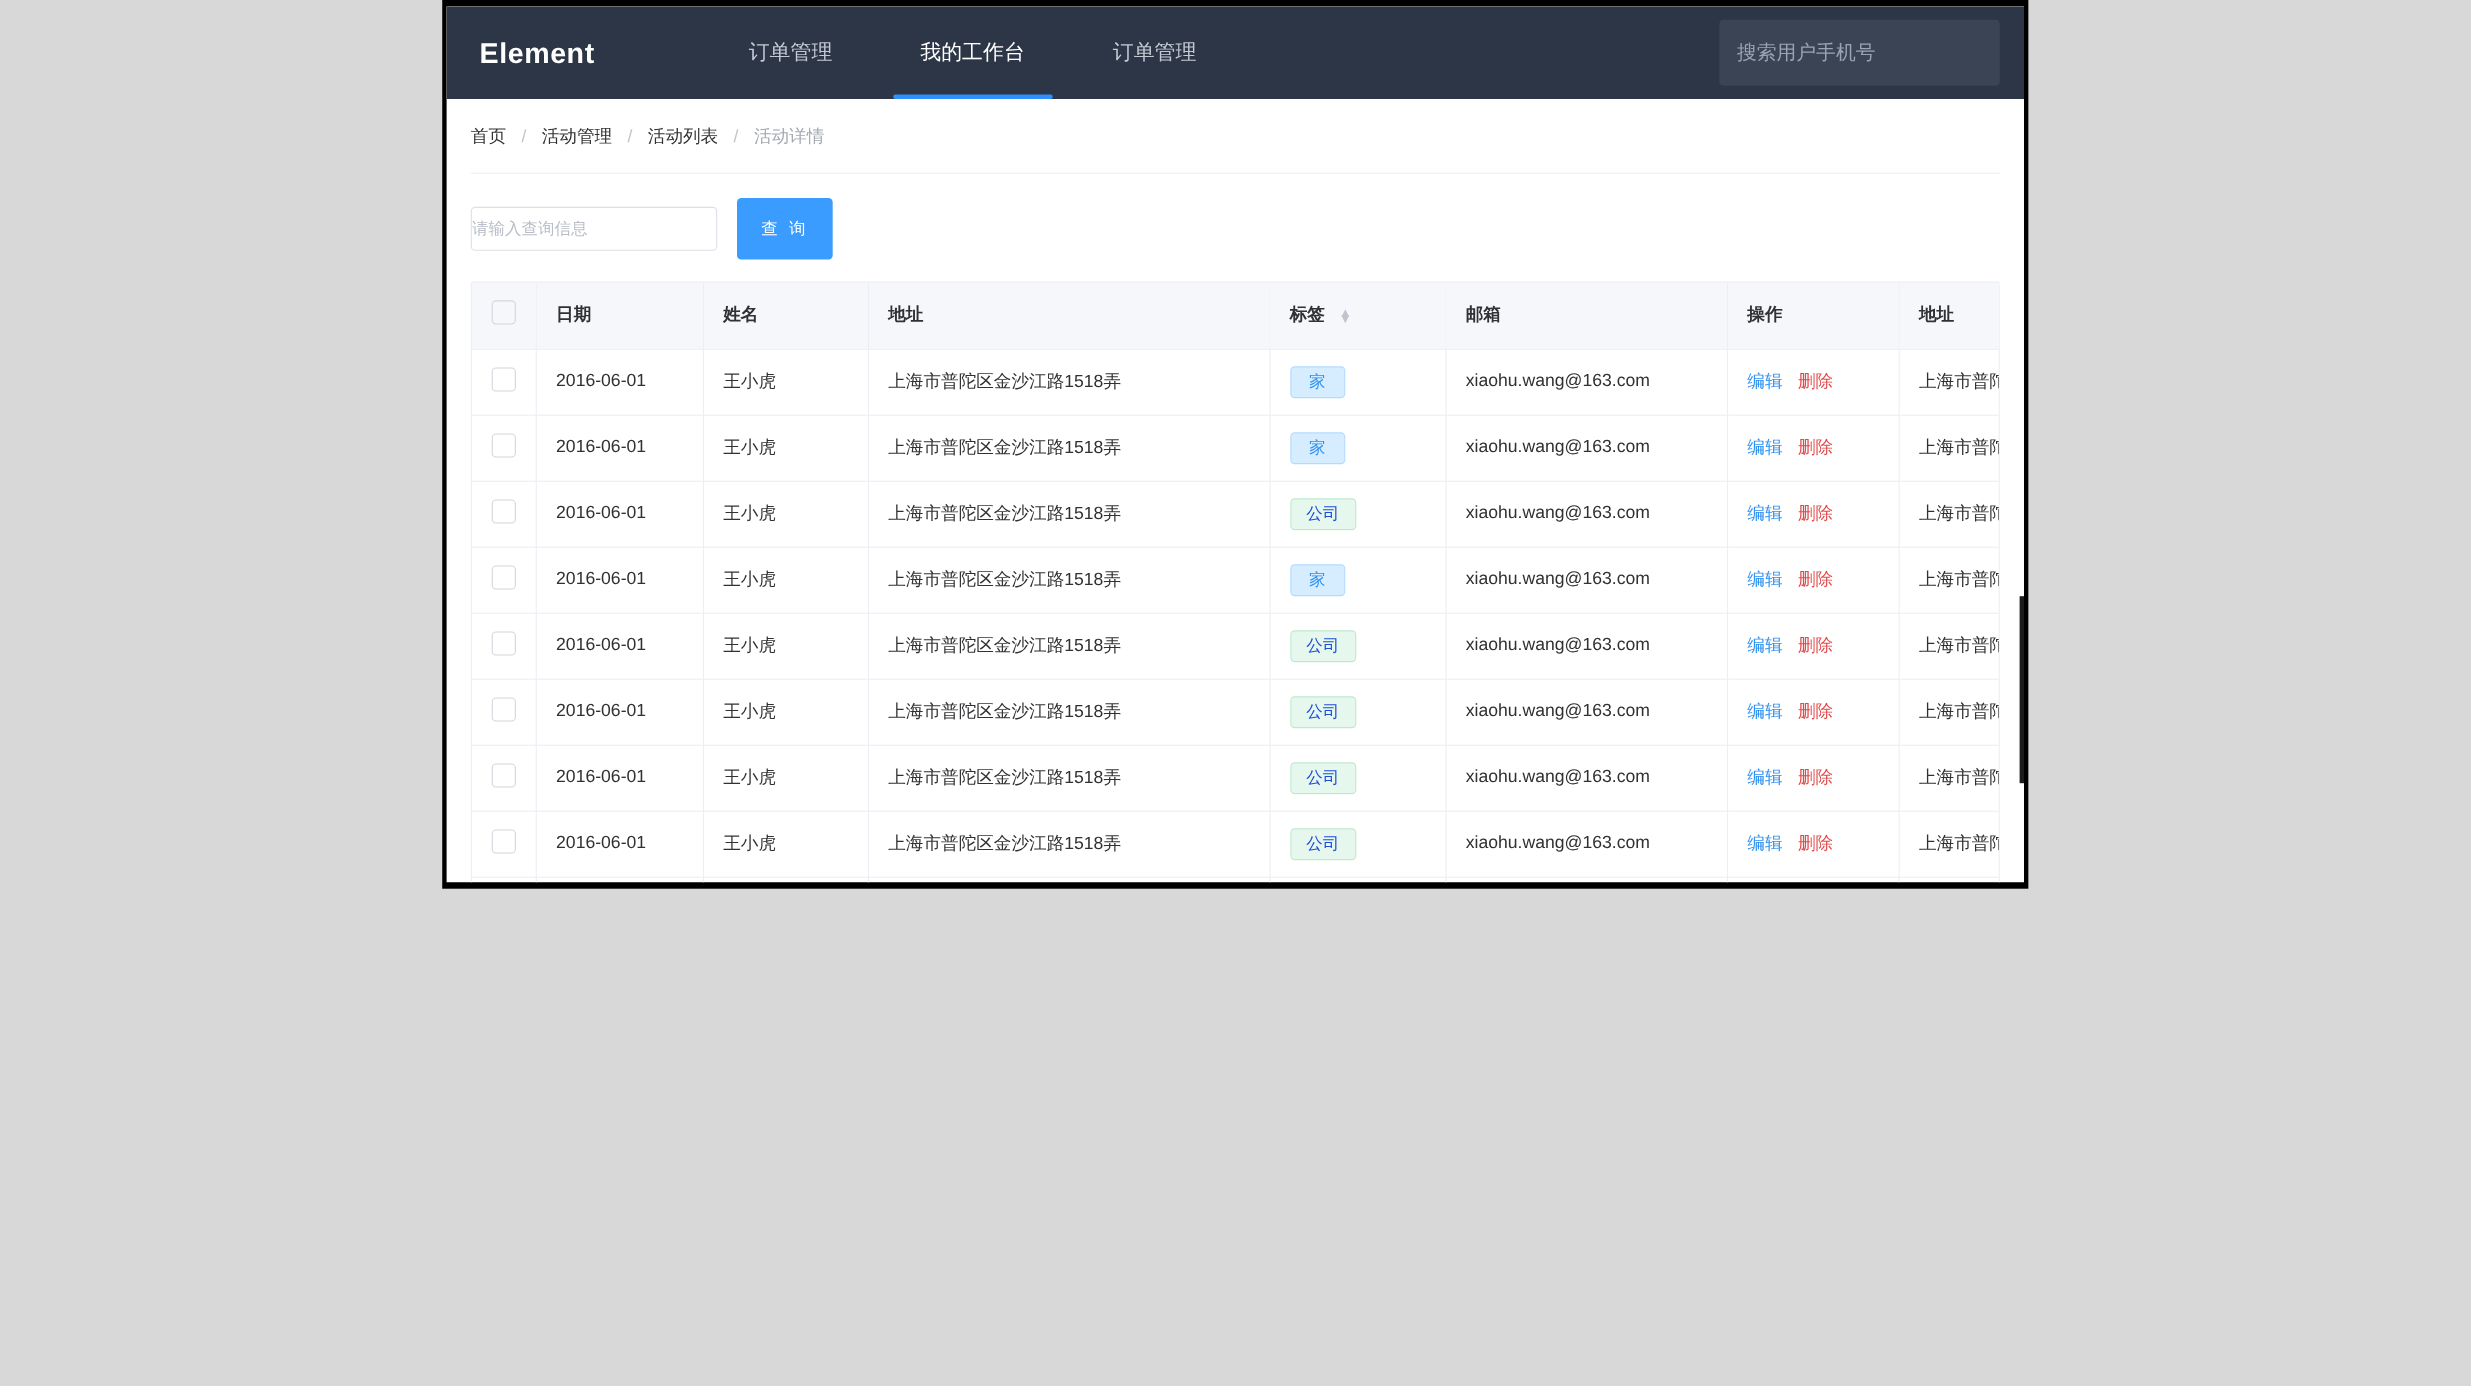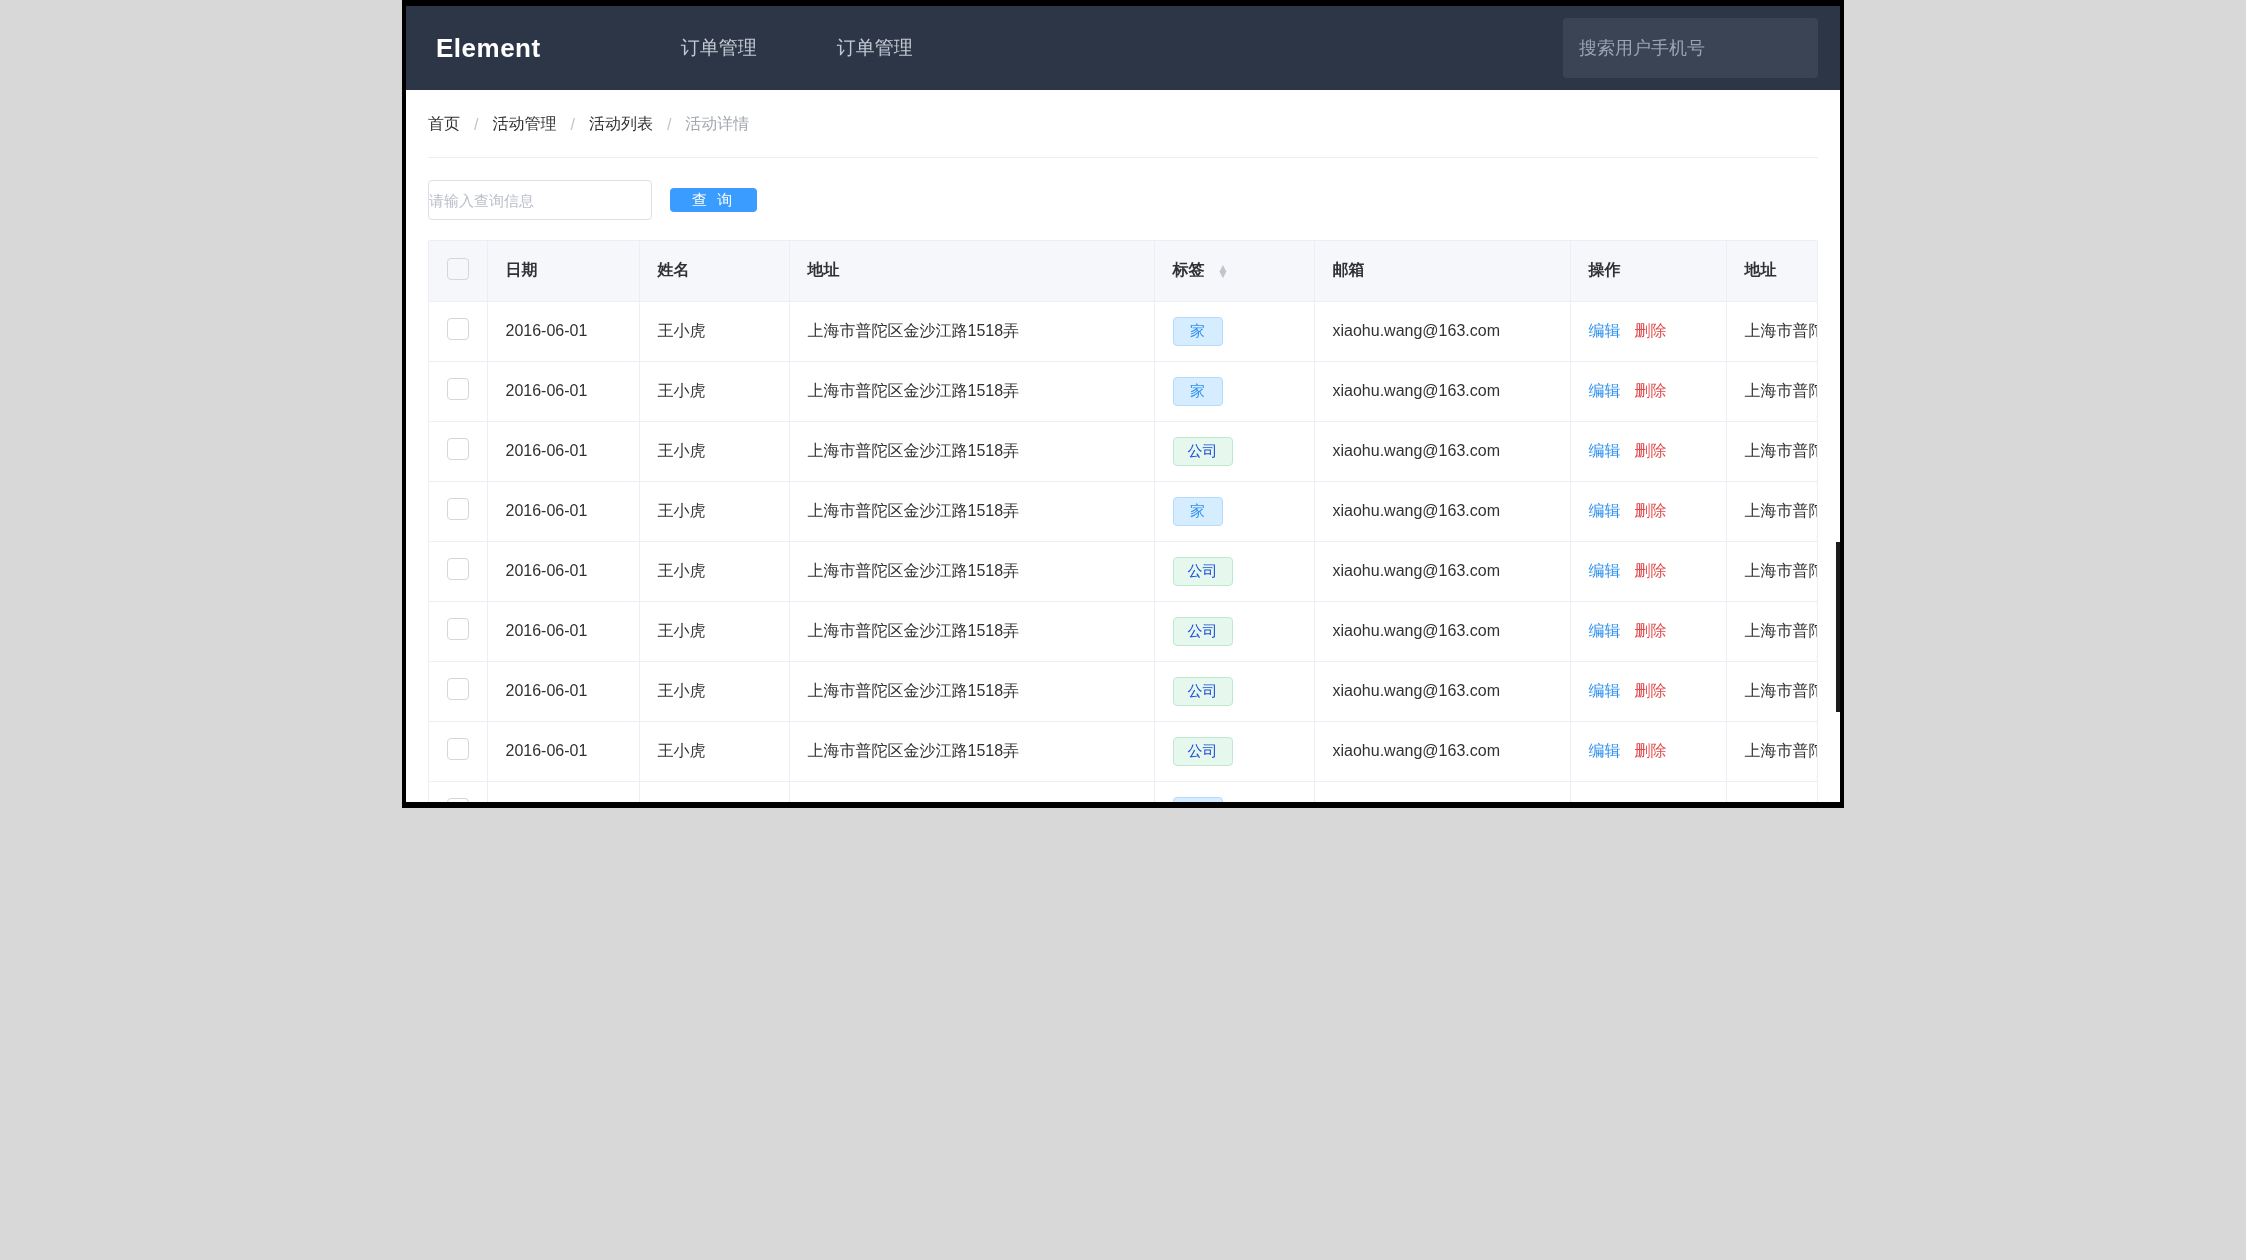--- a/index.html
+++ b/index.html
@@ -114,21 +114,21 @@
     height: 40px;
     width: 224px;
     border: 1px solid #dcdfe6;
     border-radius: 4px;
     padding: 0 0;
     font-size: 15px;
     color: #303133;
   }
   .filter-input::placeholder { color: #b9bec8; }
   .btn-primary {
-    height: 24px;
+    height: 56px;
     padding: 0 22px;
     background: #3b9cff;
     color: #fff;
     border: 0;
     border-radius: 4px;
     font-size: 15px;
     letter-spacing: 3px;
     cursor: pointer;
     text-align: center;
   }
@@ -214,20 +214,21 @@
 </style>
 </head>
 <body>
 
 <div class="viewport">
 
   <div class="navbar">
     <div class="brand">Element</div>
     <div class="nav-items" id="nav-items">
         <div class="nav-item">订单管理</div>
+        <div class="nav-item active">我的工作台</div>
         <div class="nav-item">订单管理</div>
       </div>
     <div class="nav-spacer"></div>
     <input class="nav-search" placeholder="搜索用户手机号" style="">
   </div>
 
   <div class="crumb-row">
     <div class="breadcrumbs" id="breadcrumbs">
         <span class="crumb-link">首页</span>
         <span class="crumb-sep">/</span>

